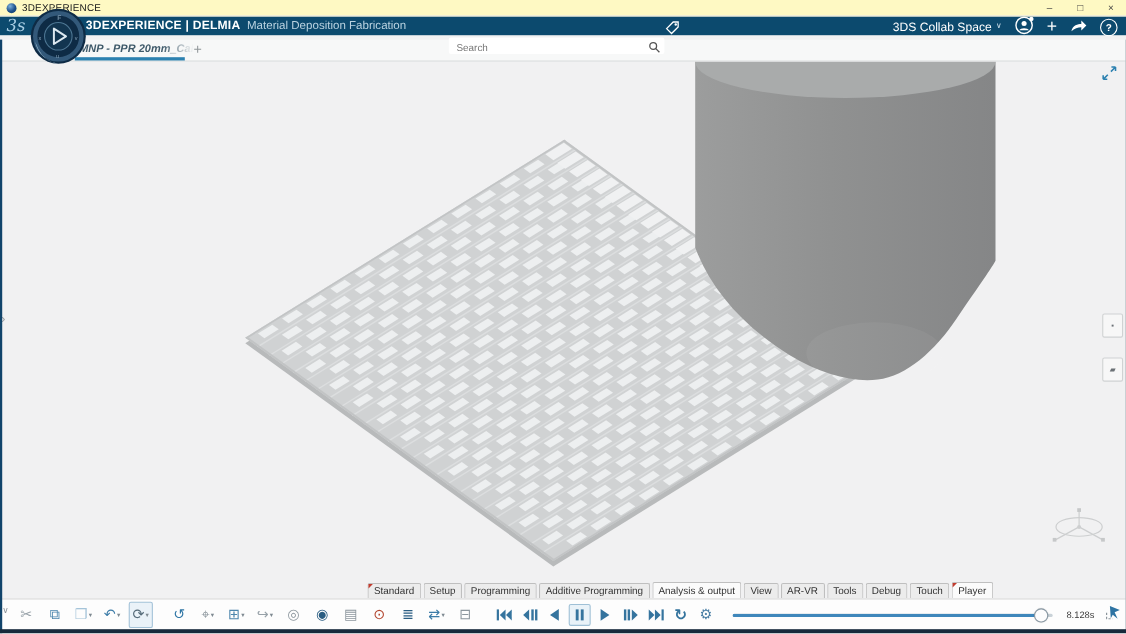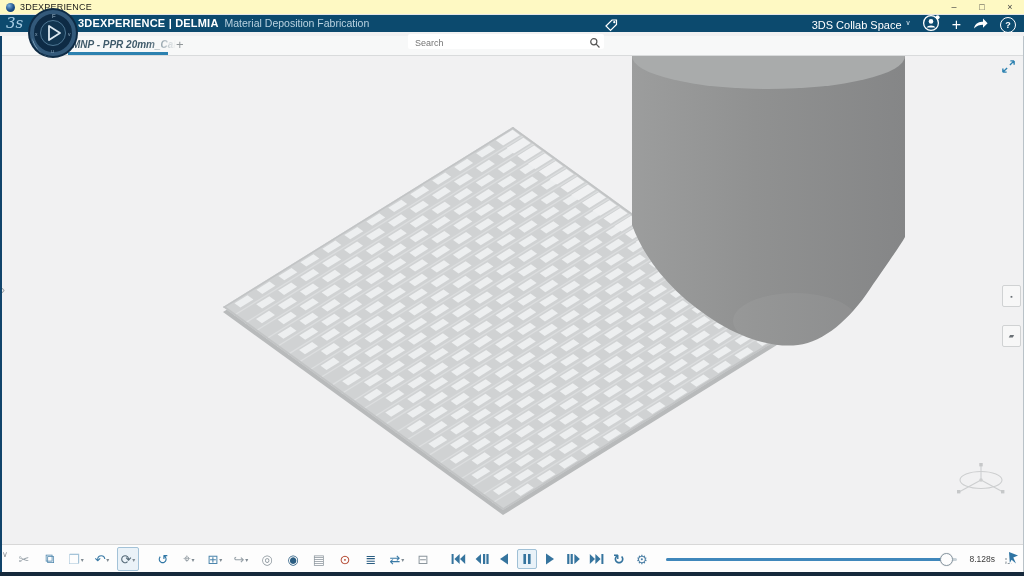--- a/index.html
+++ b/index.html
@@ -589,20 +589,33 @@
           <line x1="29" y1="19" x2="29" y2="4"></line>
         </g>
         <rect x="5" y="29" width="3.4" height="3.4" fill="#bfc1c2"></rect>
         <rect x="49" y="29" width="3.4" height="3.4" fill="#bfc1c2"></rect>
         <rect x="27.3" y="2" width="3.4" height="3.4" fill="#bfc1c2"></rect>
         <circle cx="29" cy="19" r="1.8" fill="#c7c9ca"></circle>
       </svg>
     </span>
   </div>
 
+  <div class="btabs">
+      <div class="btab marked">Standard</div>
+      <div class="btab">Setup</div>
+      <div class="btab">Programming</div>
+      <div class="btab">Additive Programming</div>
+      <div class="btab active">Analysis &amp; output</div>
+      <div class="btab">View</div>
+      <div class="btab">AR-VR</div>
+      <div class="btab">Tools</div>
+      <div class="btab">Debug</div>
+      <div class="btab">Touch</div>
+      <div class="btab active marked">Player</div>
+    </div>
 
   <div class="toolbarrow">
     <span class="tb-overflow">∨</span>
     <div id="tb-icons" style="display:flex;align-items:center;">
         <span class="ticon">
           <span style="color: rgb(151, 161, 168);">✂</span>
         </span>
         <span class="ticon">
           <span style="color: rgb(77, 134, 173);">⧉</span>
         </span>

